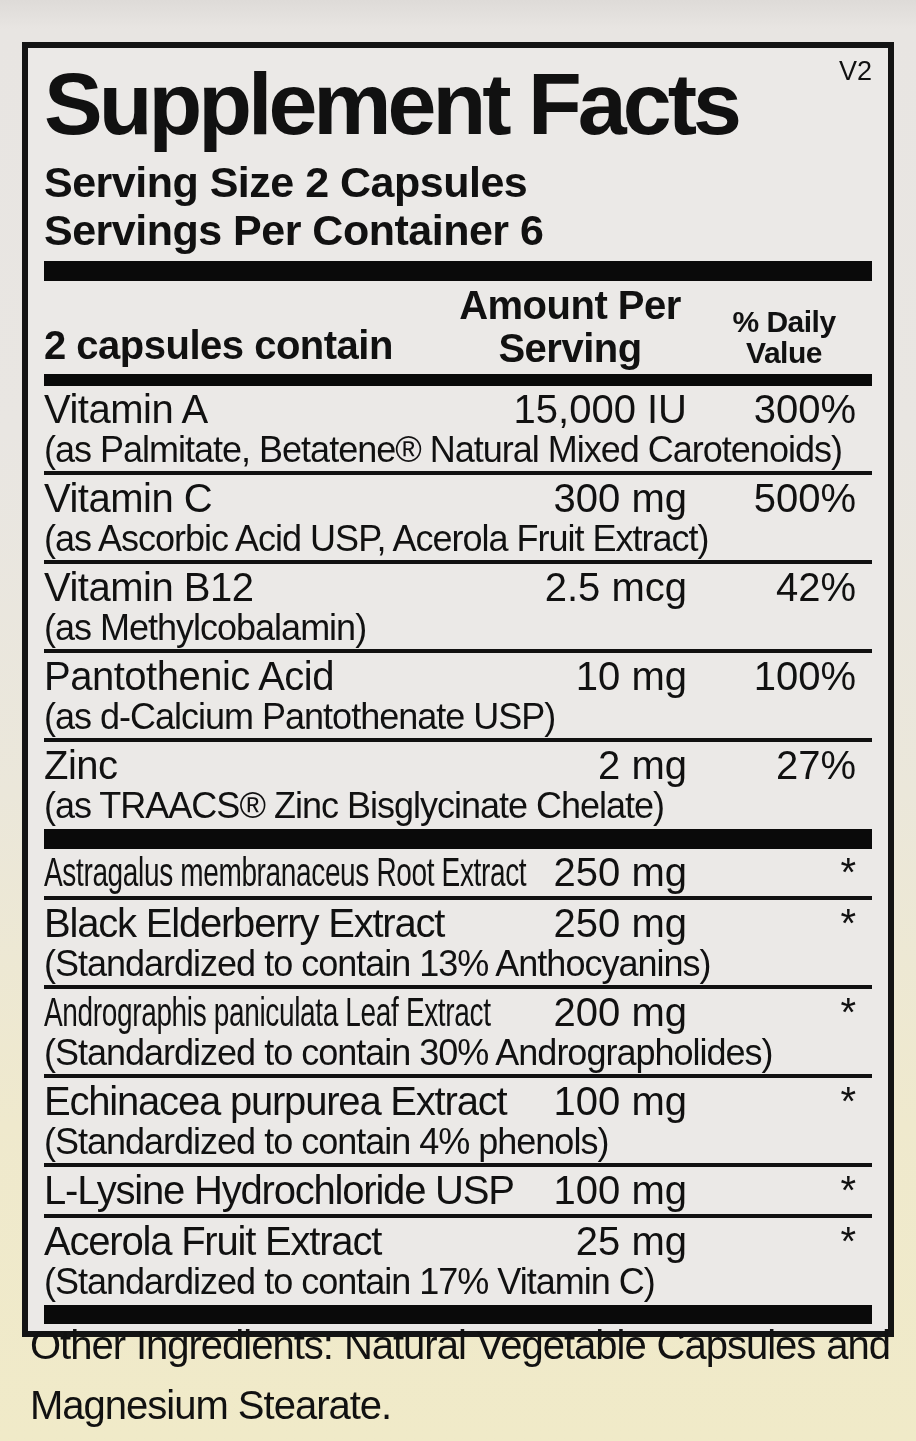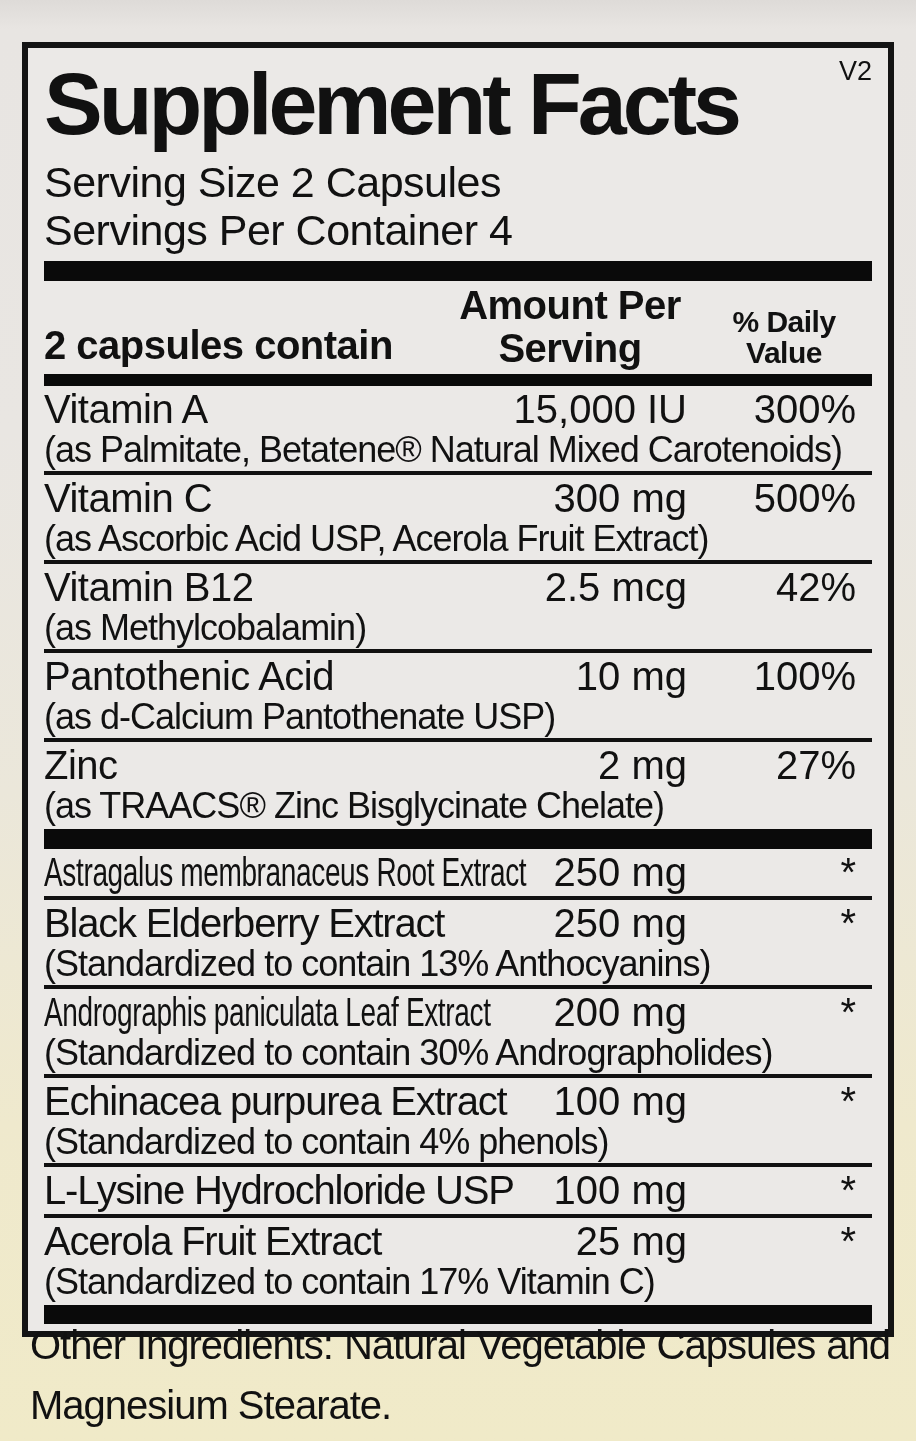--- a/index.html
+++ b/index.html
@@ -42,20 +42,21 @@
     top: -2px; right: 0px;
     font-size: 27px;
     font-weight: normal;
     letter-spacing: 0;
   }
   .serving-block { margin-top: 10px; }
   .serving-line {
     font-size: 43px;
     line-height: 1.12;
     letter-spacing: -0.5px;
+    font-weight: bold;
   }
   .bar { background: #0a0a0a; }
   .bar-1 { height: 20px; margin-top: 7px; }
   .bar-2 { height: 12px; margin-top: 5px; }
   .bar-3 { height: 20px; margin: 2px 0 0 0; }
   .bar-4 { height: 19px; margin-top: 2px; }
 
   .col-head {
     display: flex;
     align-items: flex-end;
@@ -132,21 +133,21 @@
 <div class="stage">
   <div class="panel">
 
     <div class="title-row">
       <span class="title">Supplement Facts</span>
       <span class="version">V2</span>
     </div>
 
     <div class="serving-block">
       <div class="serving-line">Serving Size 2 Capsules</div>
-      <div class="serving-line">Servings Per Container 4</div>
+      <div class="serving-line">Servings Per Container 6</div>
     </div>
 
     <div class="bar bar-1"></div>
 
     <div class="col-head">
       <div class="h-left">2 capsules contain</div>
       <div class="h-amt">Amount Per Serving</div>
       <div class="h-dv">% Daily Value</div>
     </div>
 

